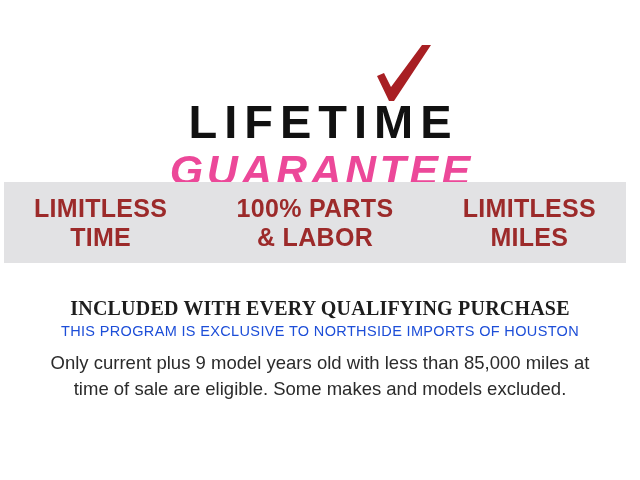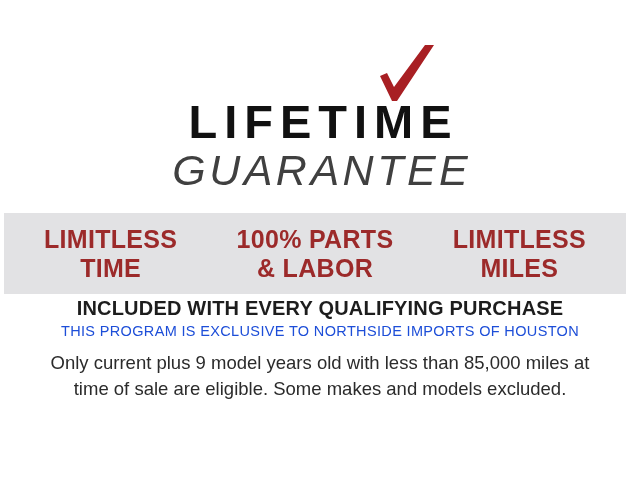--- a/index.html
+++ b/index.html
@@ -50,55 +50,55 @@
     color: #111111;
     text-indent: 7px;
     white-space: nowrap;
     z-index: 1;
     margin-top: 44px;
   }
 
   .logo-guarantee {
     display: block;
     font-family: "Liberation Sans", sans-serif;
-    font-weight: 400;
+    font-weight: 700;
     font-style: italic;
     font-size: 43px;
     line-height: 46px;
     letter-spacing: 3.5px;
-    color: #404040;
+    color: #ec4899;
     text-indent: 3.5px;
     white-space: nowrap;
     margin-top: -1px;
   }
 
   .check-wrap {
     position: absolute;
     left: 203px;
     top: -9px;
     width: 70px;
     height: 70px;
     z-index: 2;
     pointer-events: none;
   }
   .check-wrap svg { display: block; }
 
   
   .feature-band {
     position: absolute;
     left: 4px;
-    top: 213px;
+    top: 182px;
     width: 622px;
     height: 81px;
     background: #e2e2e4;
     display: flex;
     align-items: center;
     justify-content: space-between;
     box-sizing: border-box;
-    padding: 0 40px;
+    padding: 0 30px;
   }
 
   .feature-col {
     flex: 0 0 auto;
     text-align: center;
     color: #9c2a2a;
     font-family: "Liberation Sans", sans-serif;
     font-weight: 700;
     font-size: 25px;
     line-height: 29px;
@@ -110,21 +110,21 @@
   
   .headline-block {
     position: absolute;
     left: 0;
     top: 296px;
     width: 640px;
     text-align: center;
   }
 
   .headline-main {
-    font-family: Liberation Sans, sans-serif;
+    font-family: Liberation Serif, serif;
     font-weight: 700;
     font-size: 20px;
     line-height: 24px;
     letter-spacing: 0.2px;
     color: #1d1d1d;
     white-space: nowrap;
   }
 
   .headline-sub {
     font-family: "Liberation Sans", sans-serif;

